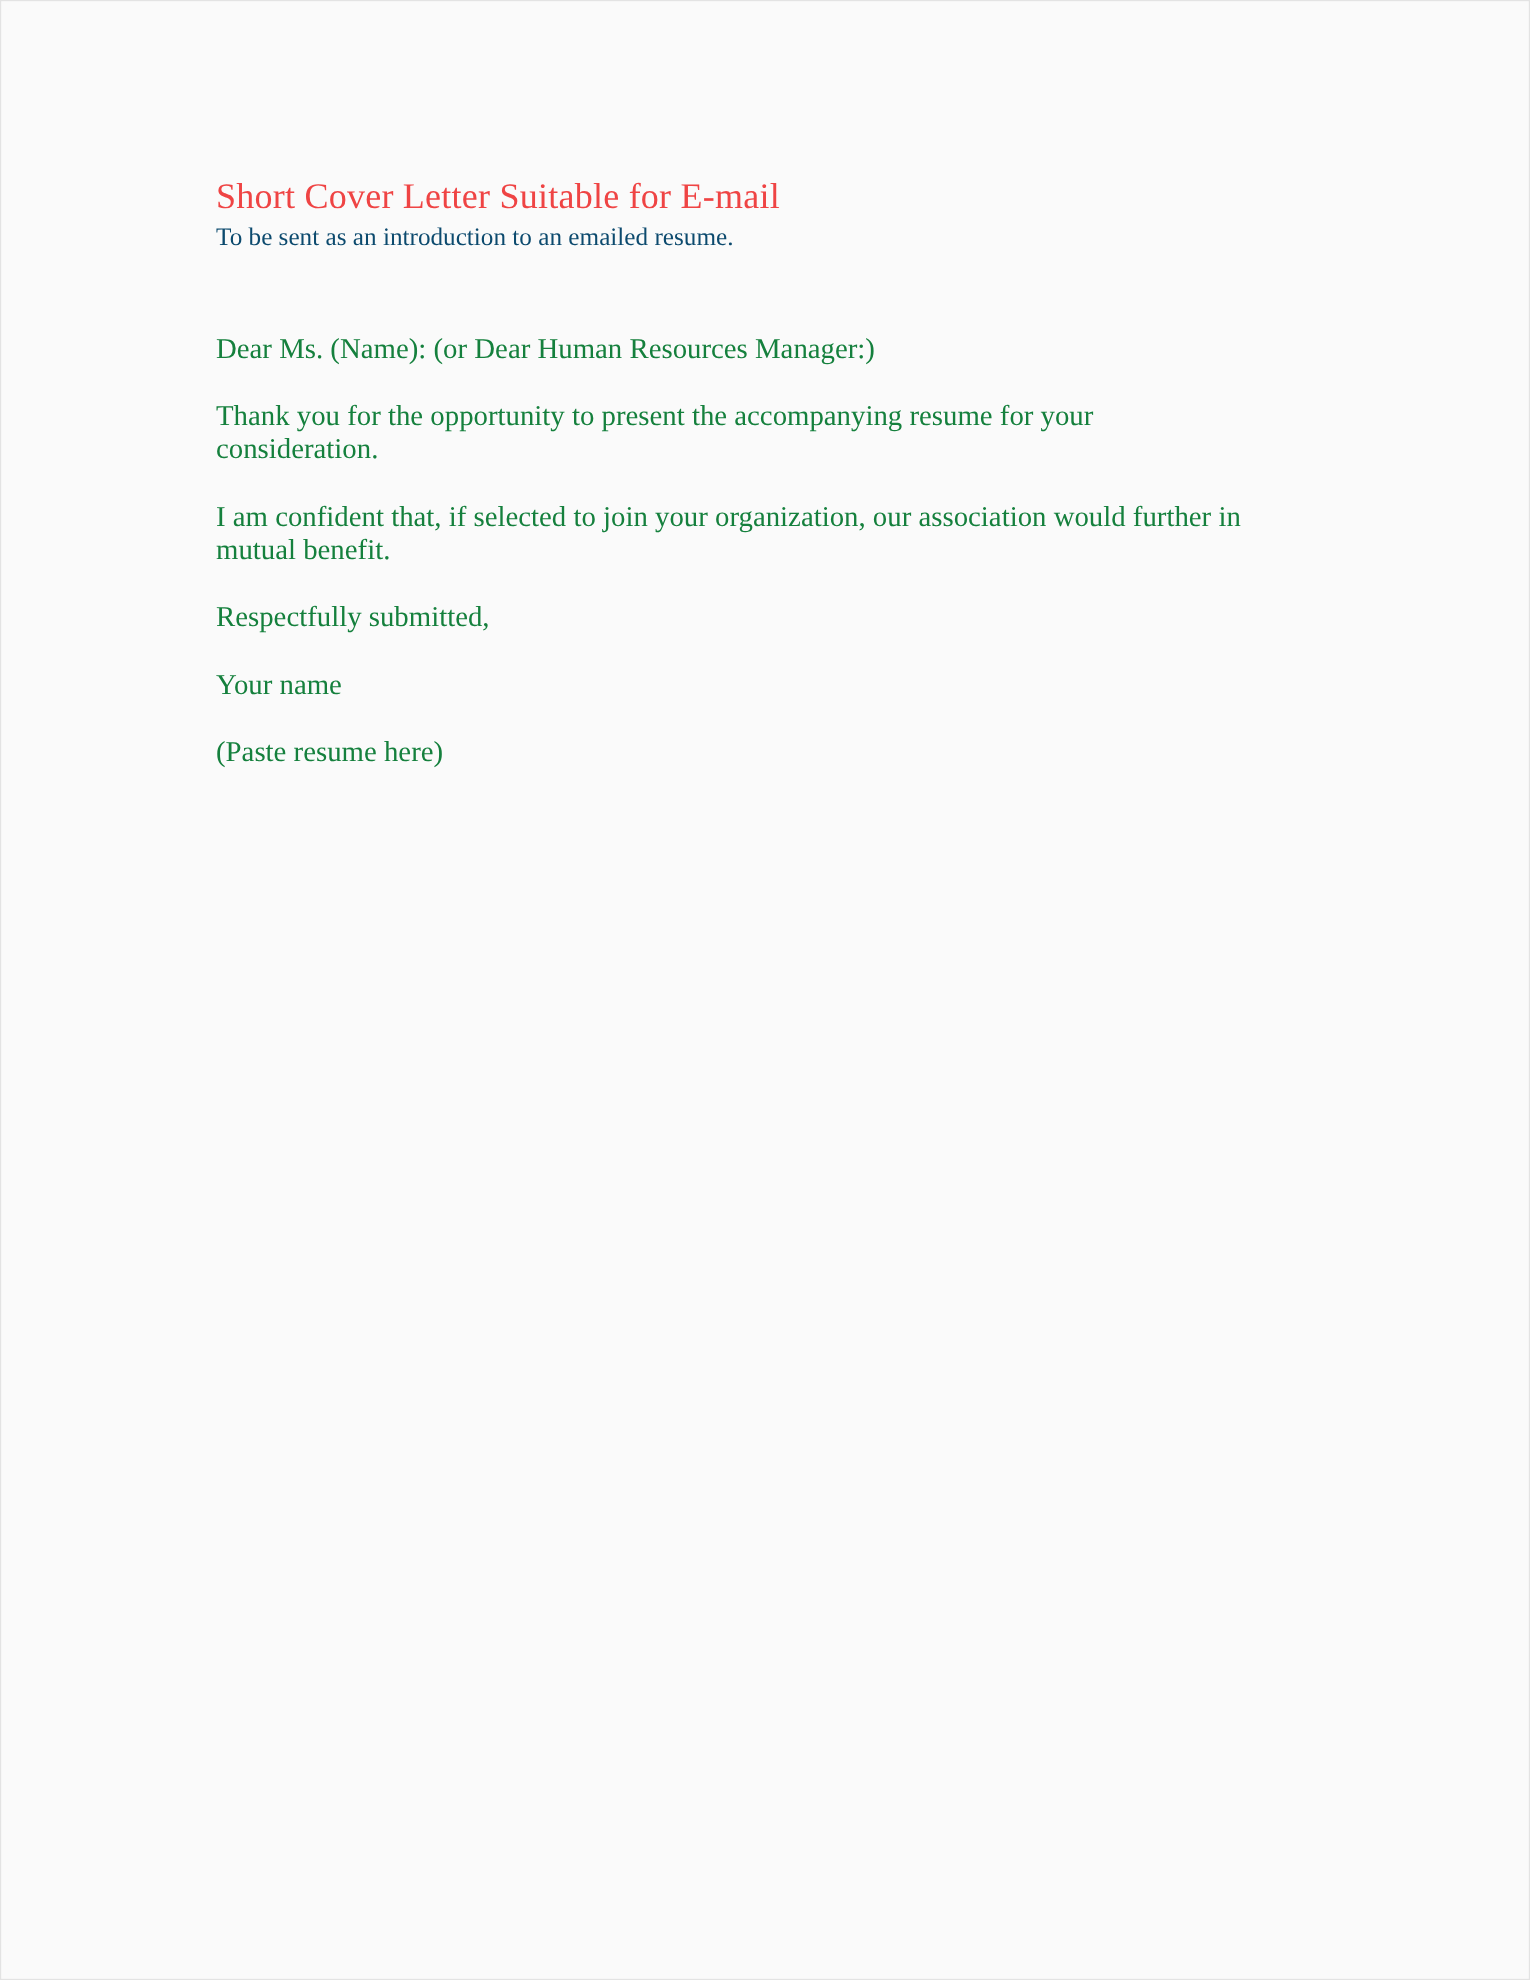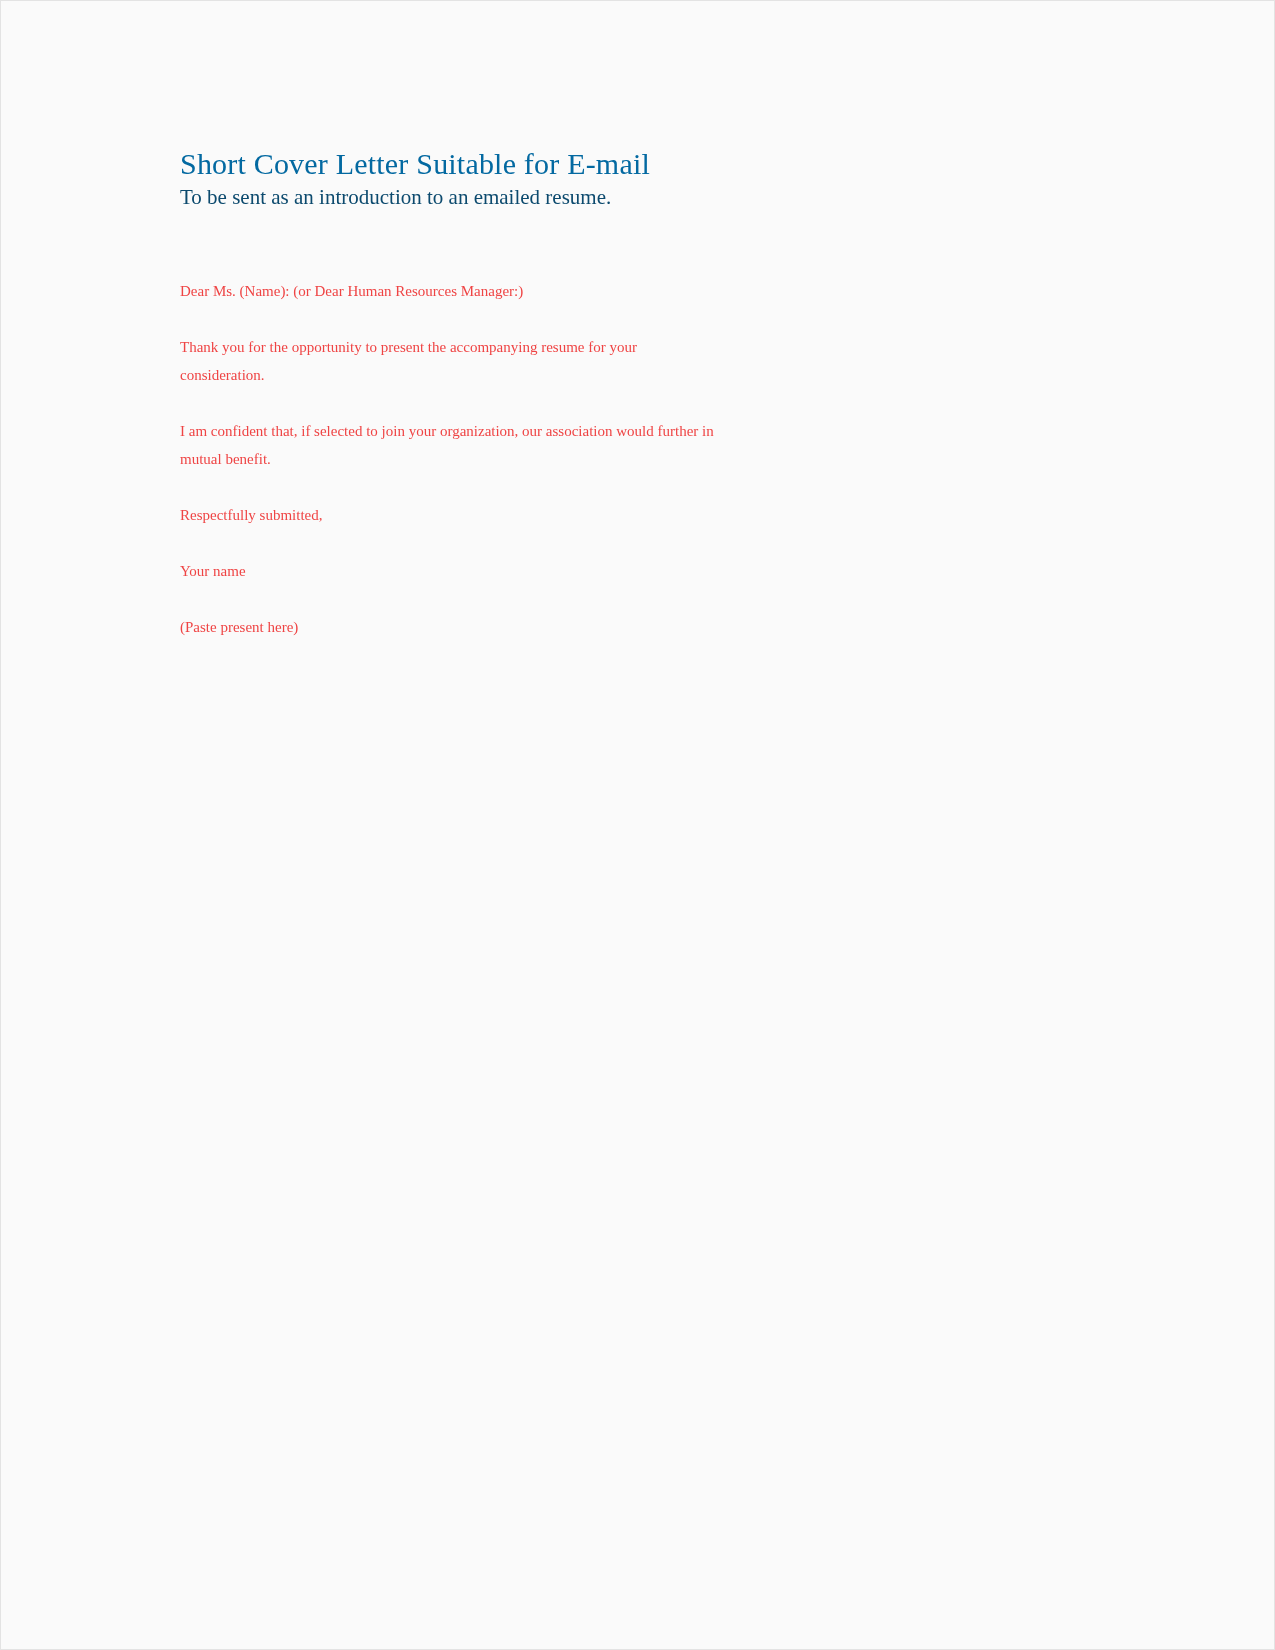--- a/index.html
+++ b/index.html
@@ -21,34 +21,34 @@
     left: 180px;
     top: 145px;
     width: 1010px;
   }
   .doc-title {
     margin: 0;
     font-size: 30px;
     font-weight: normal;
     line-height: 38px;
     letter-spacing: 0.2px;
-    color: #0369a1;
+    color: #ef4444;
   }
   .doc-subtitle {
     margin: 0;
     font-size: 21px;
     line-height: 28px;
     color: #0c4a6e;
   }
   .para {
     margin: 28px 0 0 0;
-    font-size: 15px;
+    font-size: 24px;
     line-height: 28px;
     white-space: pre-line;
-    color: #ef4444;
+    color: #15803d;
   }
   .para.first-body {
     margin-top: 66px;
   }
 </style>
 </head>
 <body>
 
 <div class="page">
   <h1 class="doc-title">Short Cover Letter Suitable for E-mail</h1>
@@ -60,14 +60,14 @@
 consideration.</p>
 
 
   <p class="para">I am confident that, if selected to join your organization, our association would further in
 mutual benefit.</p>
 
   <p class="para">Respectfully submitted,</p>
 
   <p class="para">Your name</p>
 
-  <p class="para">(Paste present here)</p>
+  <p class="para">(Paste resume here)</p>
 </div>
 
 </body></html>

